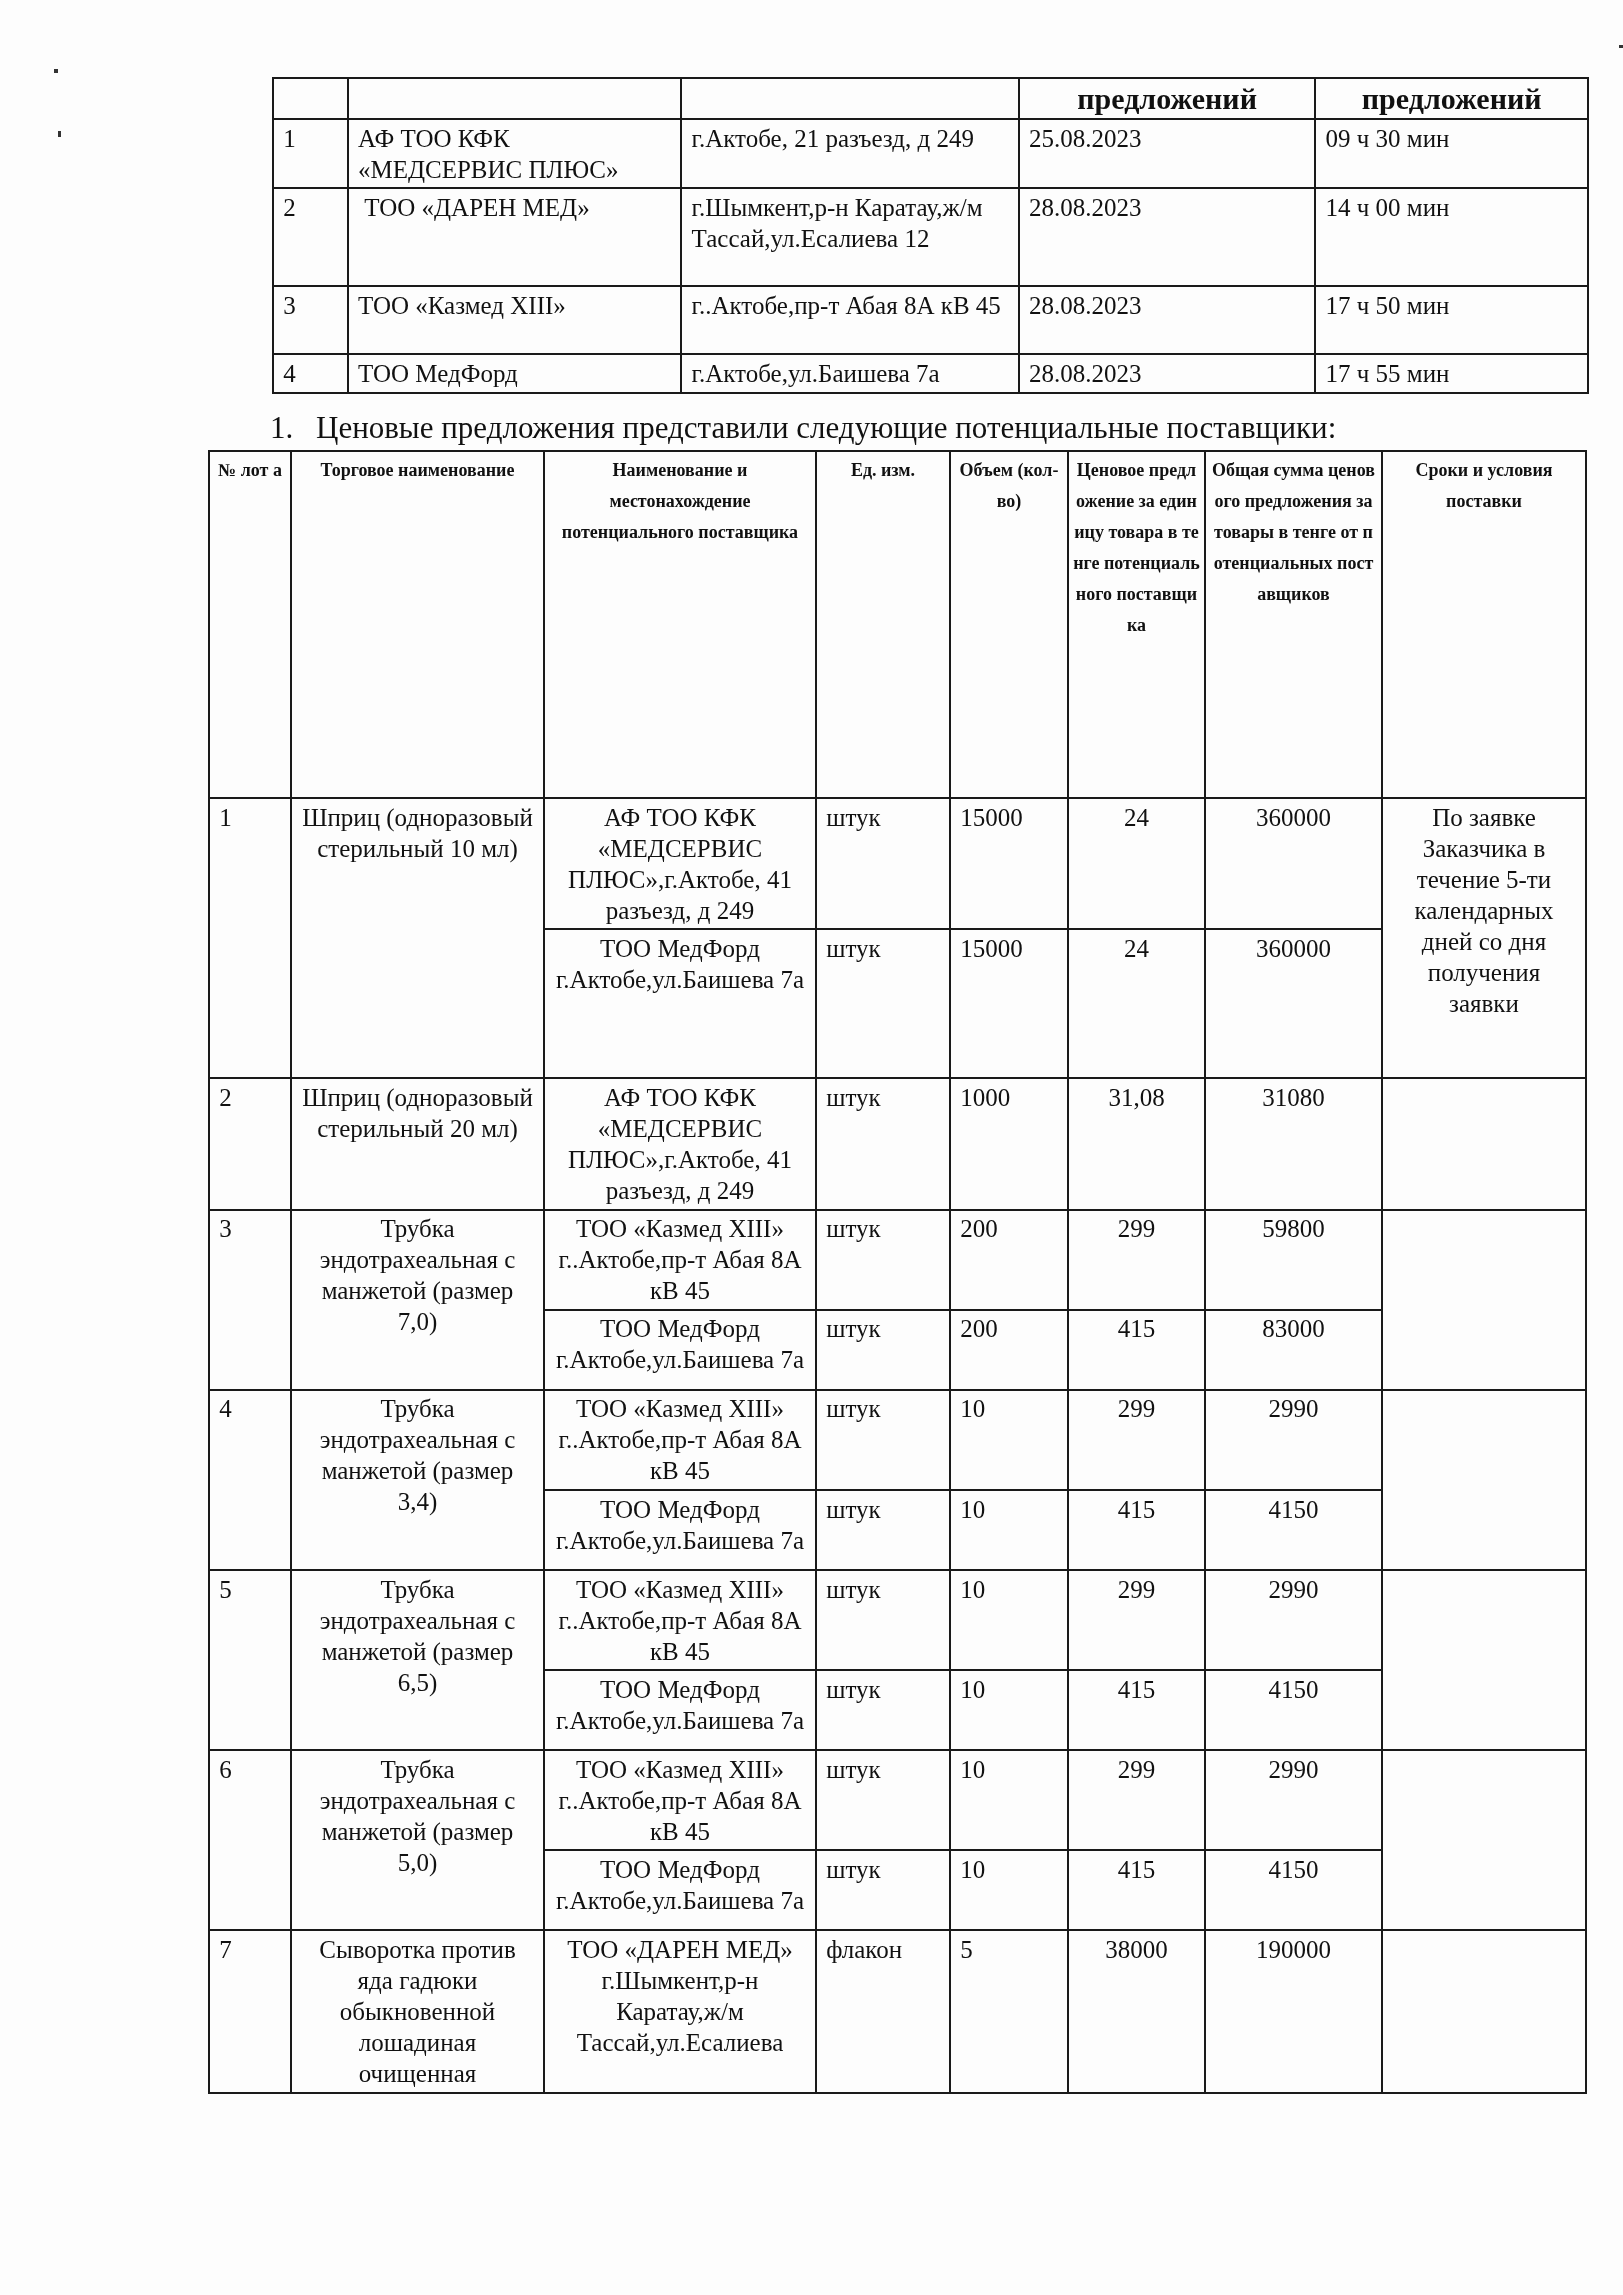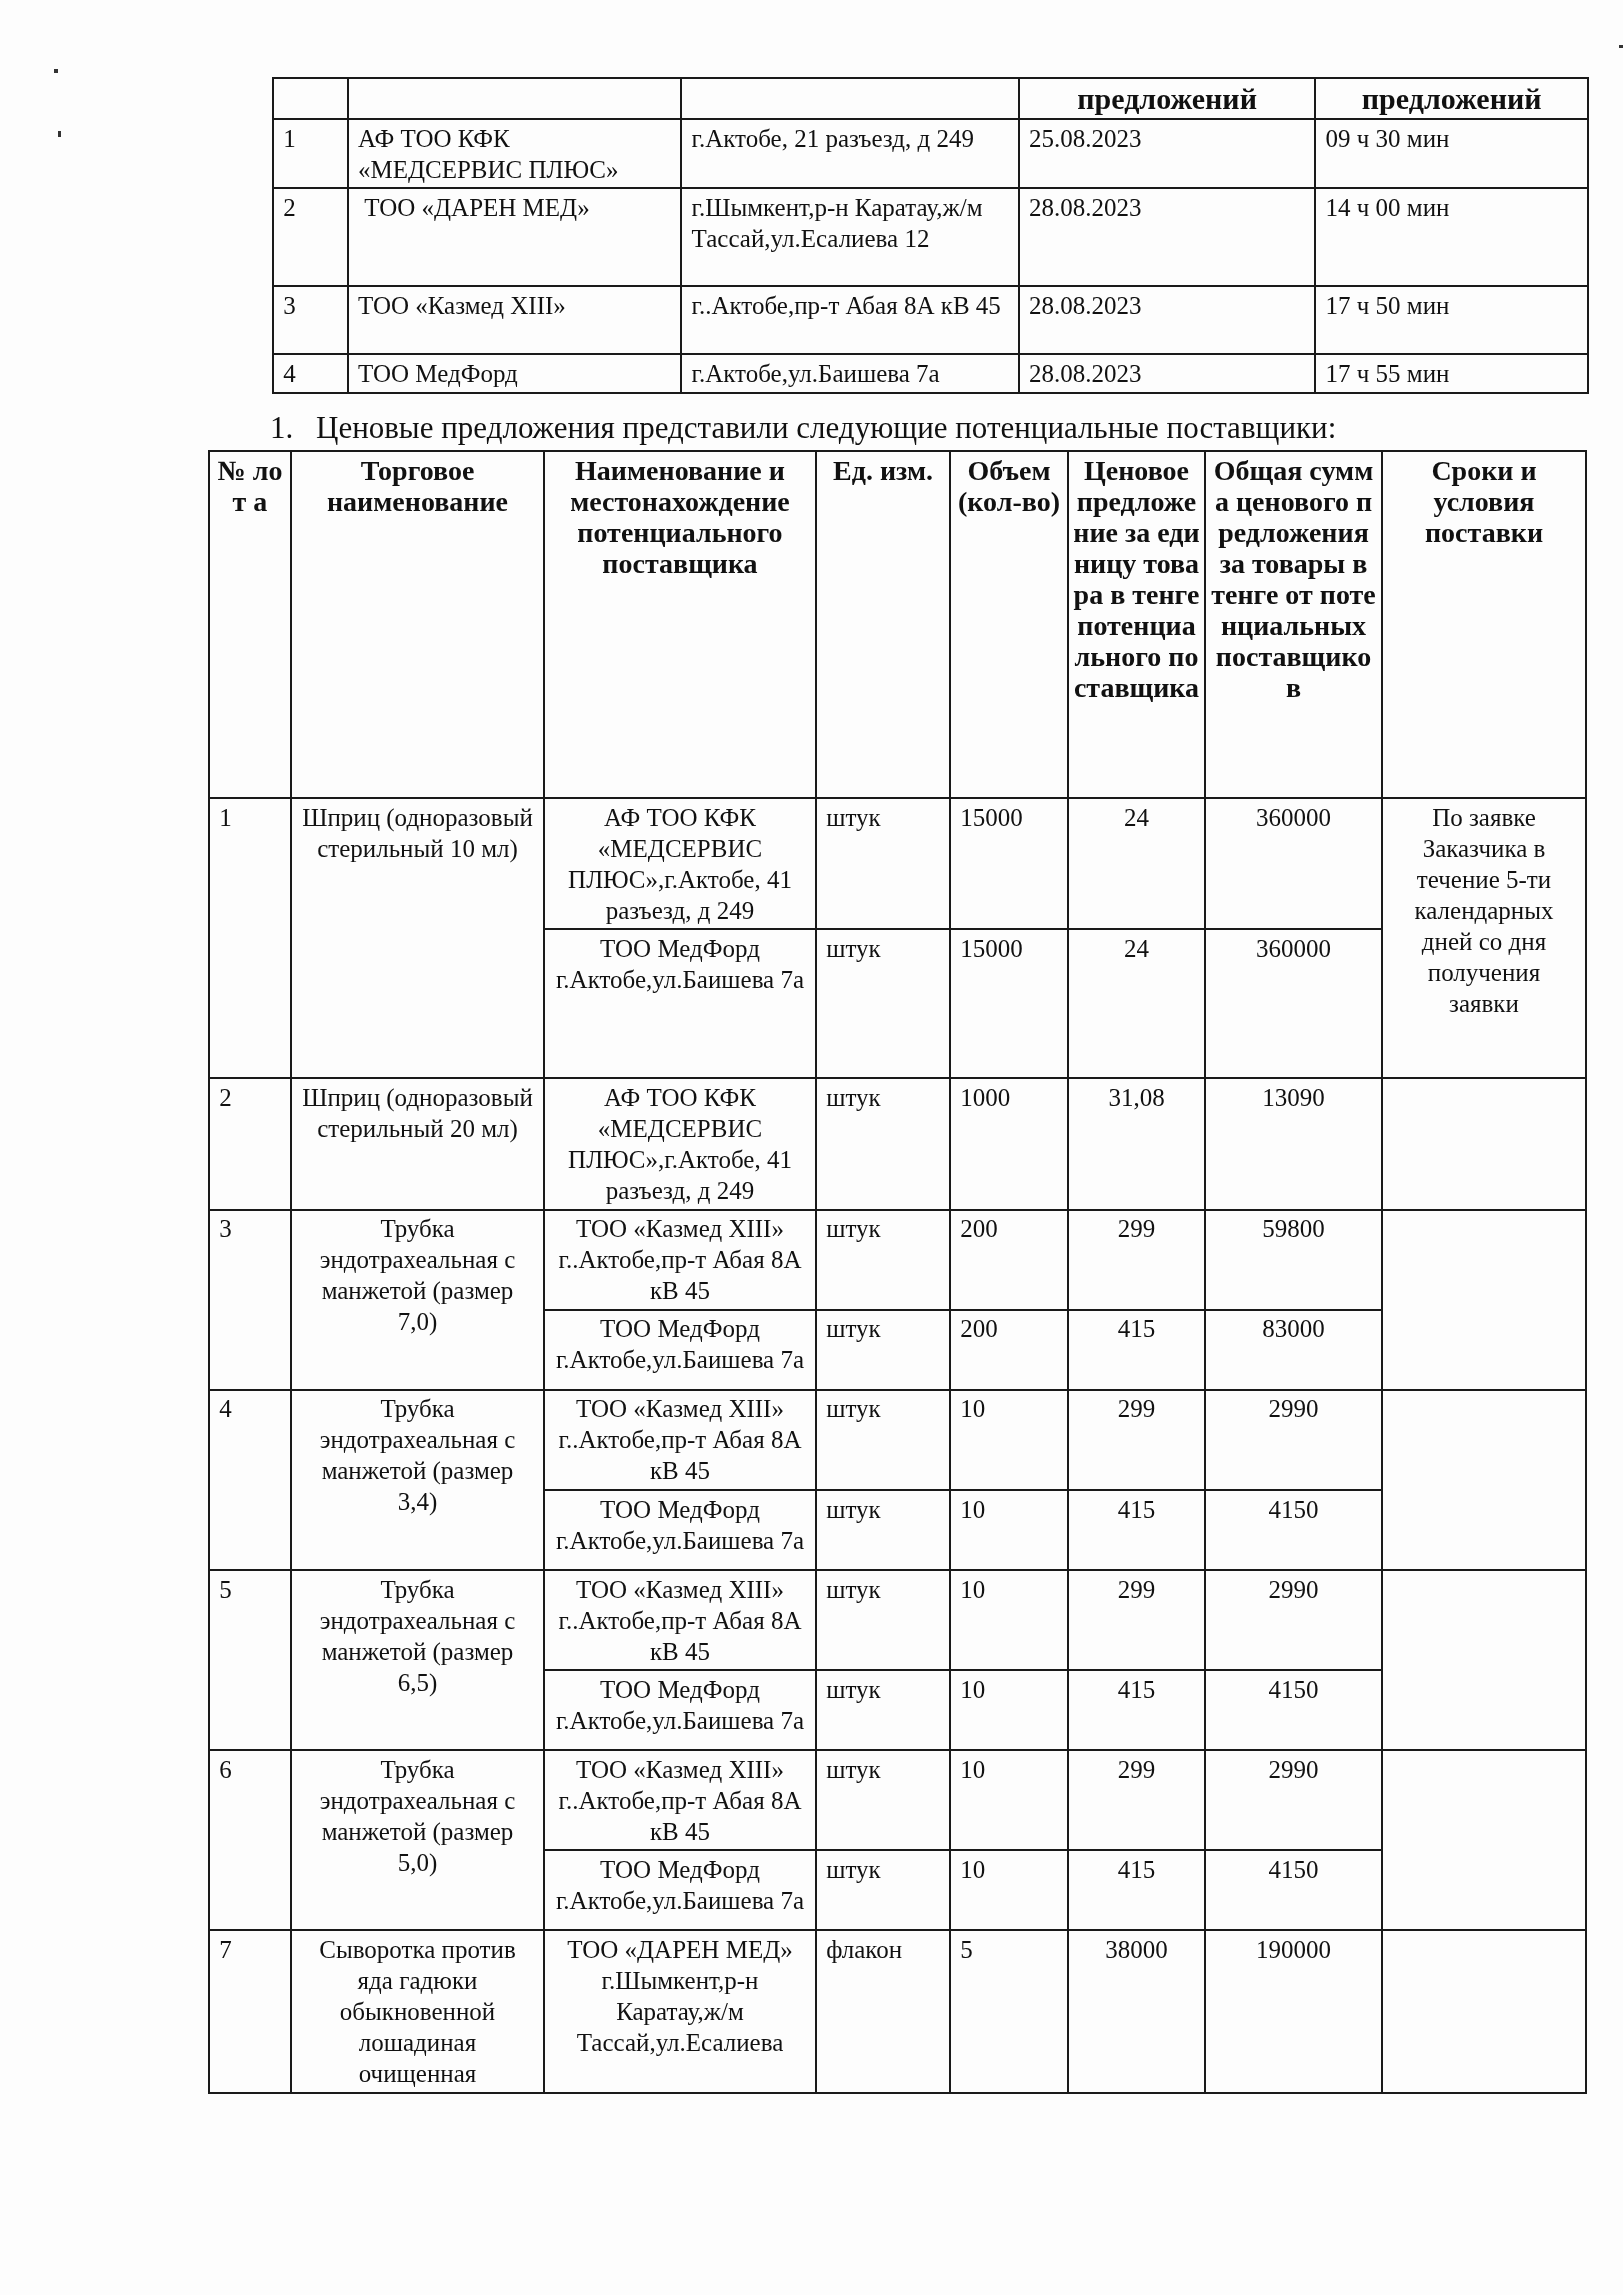--- a/index.html
+++ b/index.html
@@ -12,21 +12,21 @@
   td, th { border:2px solid #1a1a1a; vertical-align:top; font-size:25px; line-height:31px; padding:2.6px 9.2px; }
   
   #t-top { left:272px; top:77px; width:1317px; }
   #t-top th { font-weight:bold; font-size:30px; text-align:center; height:34px; padding:3.9px 6.5px 1.3px;margin-top:40px; }
   #t-top td { text-align:left; }
   
   .heading { position:absolute; left:270px; top:409px; font-size:31px; line-height:37px; white-space:nowrap; }
   .heading .num { display:inline-block; width:46px; }
   
   #t-main { left:208px; top:450px; width:1377px; table-layout:fixed; }
-  #t-main th { font-weight:bold; text-align:center; font-size:28px; line-height:31px; padding:2.6px 3.9px; height:340px; }
+  #t-main th { font-weight:bold; text-align:center; font-size:18px; line-height:31px; padding:2.6px 3.9px; height:340px; }
   #t-main td { font-size:25px; line-height:31px; }
   .c { text-align:center; }
   .l { text-align:left; }
   .price { font-family:Liberation Serif, serif; font-size:23px; text-align:center; }
 </style>
 </head>
 <body>
 
 <div class="mark" style="left:54px;top:69px;width:3.9px;height:3.9px;"></div>
 <div class="mark" style="left:58px;top:131px;width:3.3px;height:5.9px;"></div>
@@ -128,21 +128,21 @@
       <td class="c">360000</td>
     </tr>
 
     <tr style="height:123px">
       <td class="l">2</td>
       <td class="c">Шприц (одноразовый стерильный  20 мл)</td>
       <td class="c">АФ ТОО КФК «МЕДСЕРВИС ПЛЮС»,г.Актобе, 41 разъезд, д 249</td>
       <td class="l">штук</td>
       <td class="l">1000</td>
       <td class="price">31,08</td>
-      <td class="c">13090</td>
+      <td class="c">31080</td>
       <td></td>
     </tr>
 
     <tr style="height:80px">
       <td rowspan="2" class="l">3</td>
       <td rowspan="2" class="c">Трубка эндотрахеальная  с манжетой (размер 7,0)</td>
       <td class="c">ТОО «Казмед XIII» г..Актобе,пр-т Абая 8А кВ 45</td>
       <td class="l">штук</td>
       <td class="l">200</td>
       <td class="price">299</td>

